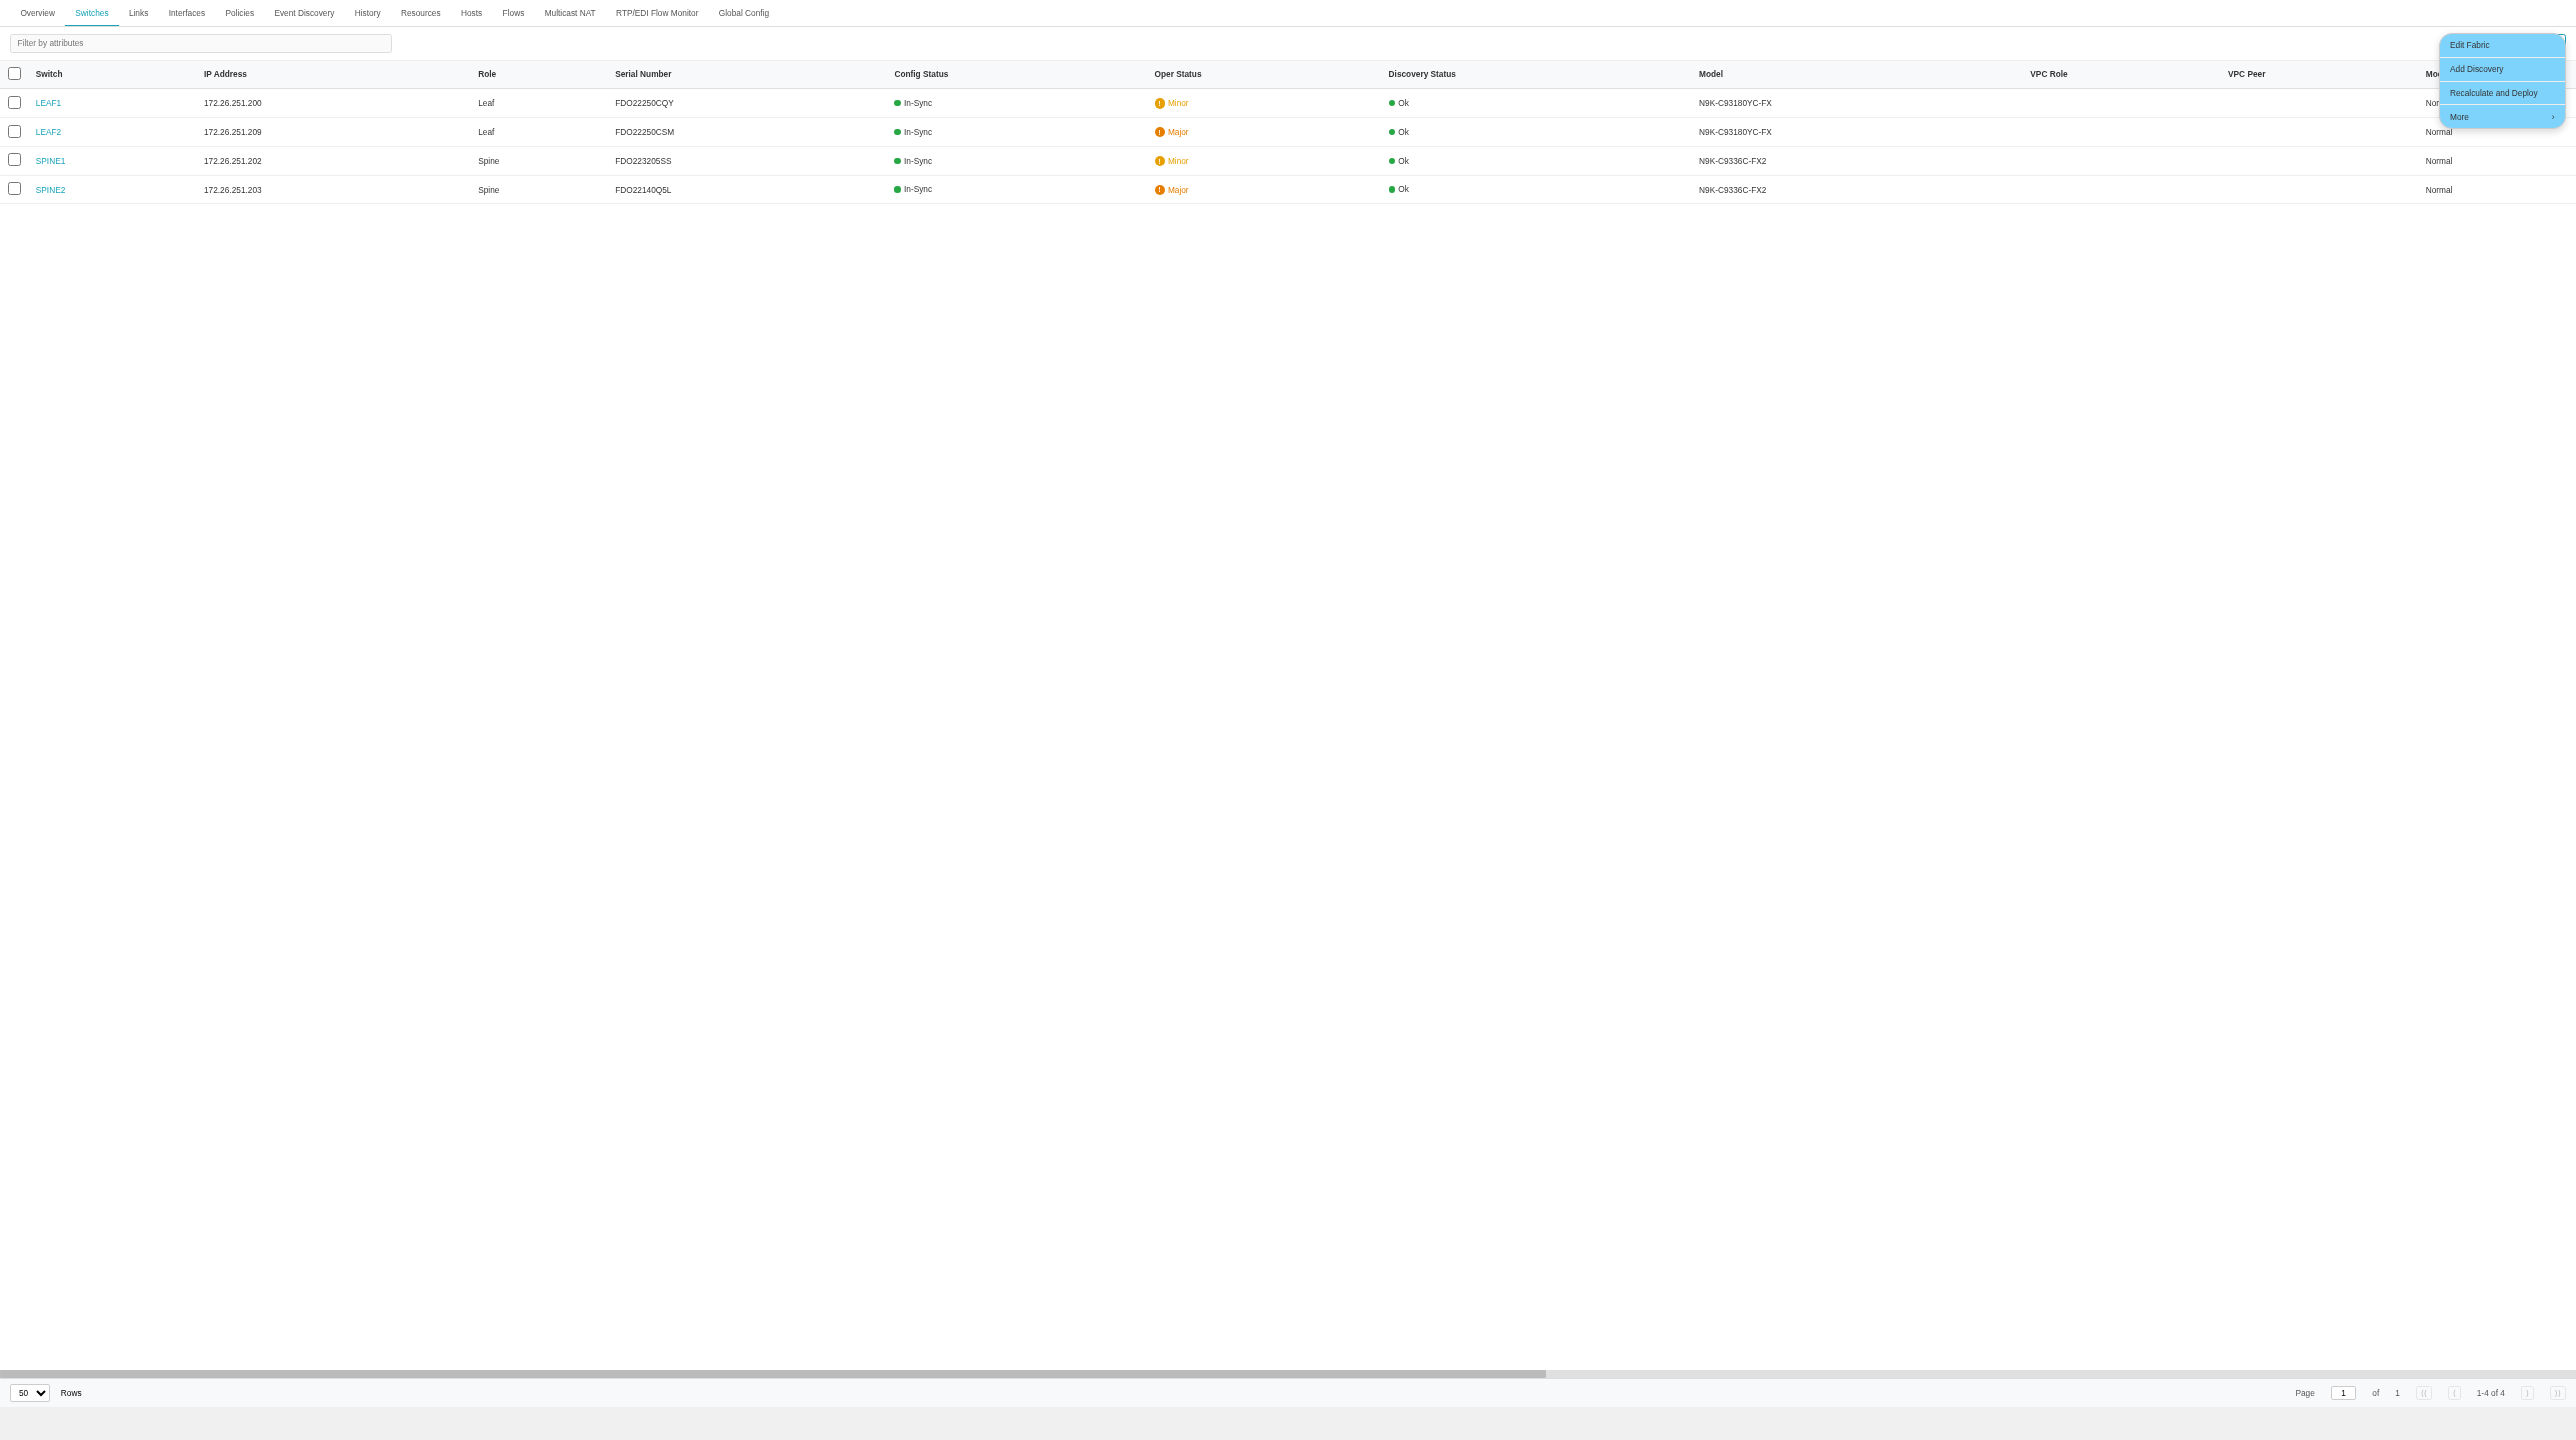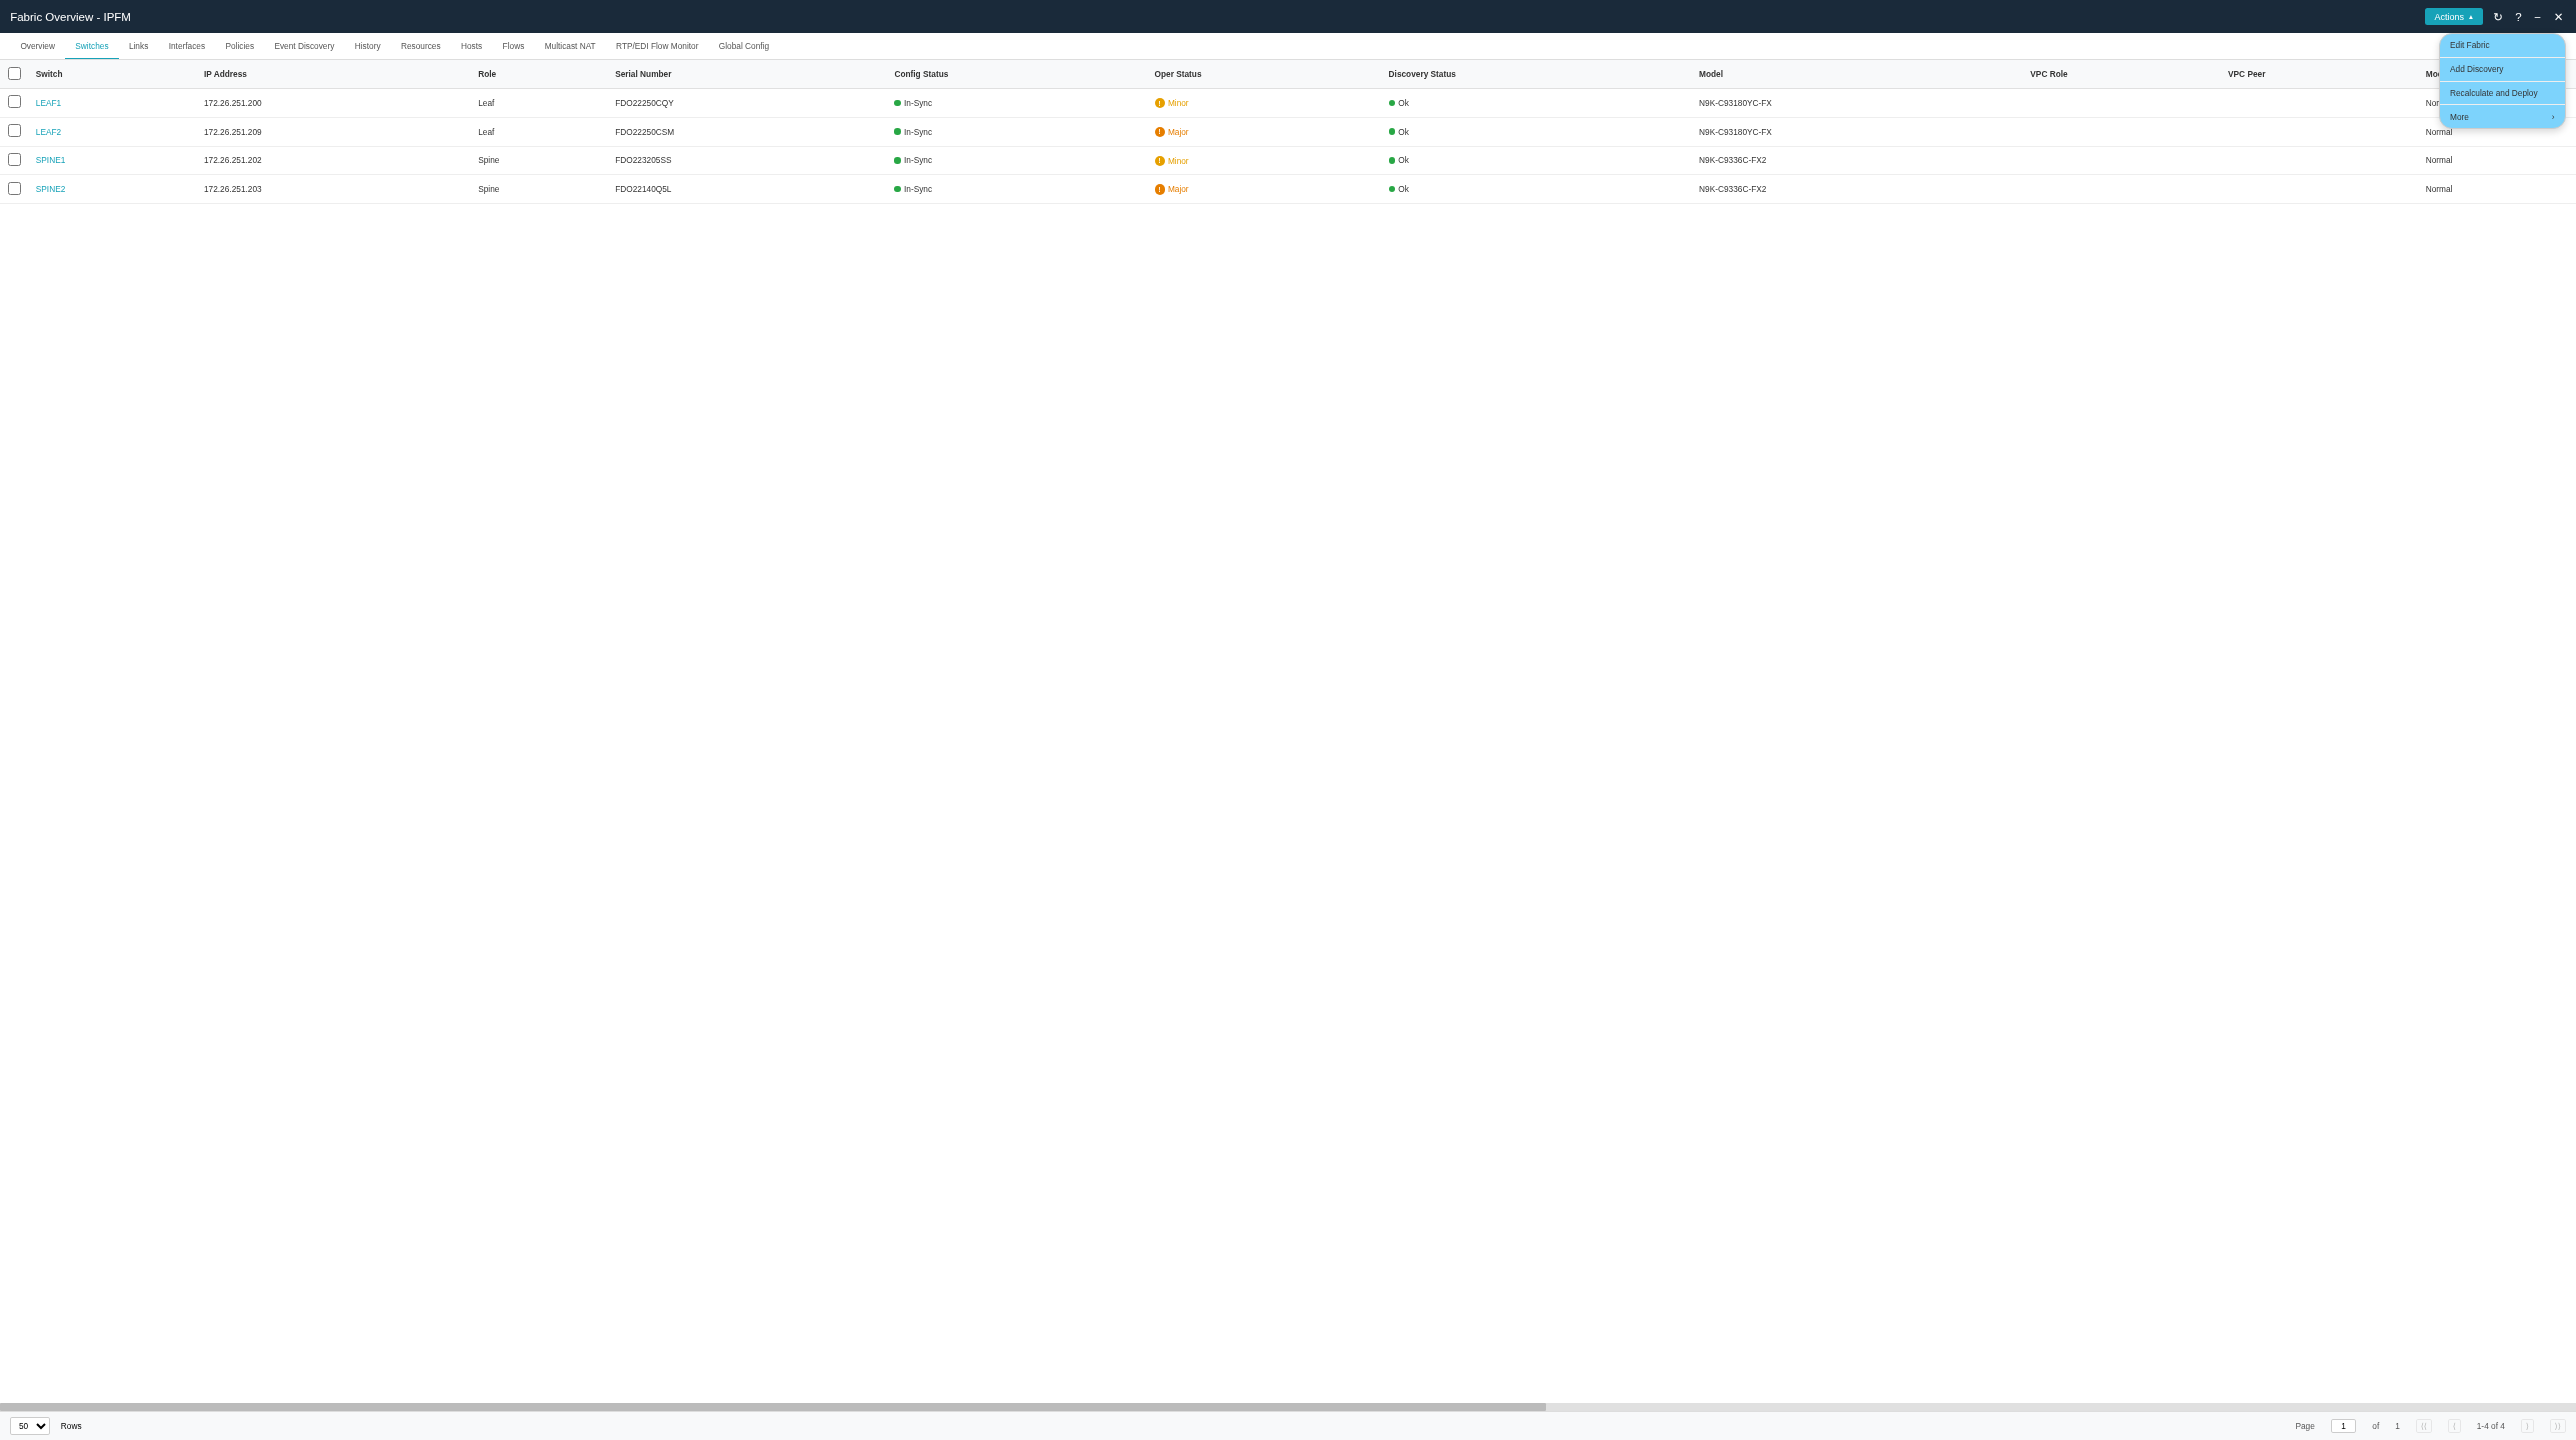--- a/index.html
+++ b/index.html
@@ -234,33 +234,20 @@
       align-items: center;
       justify-content: space-between;
     }
     .dropdown-divider { border-bottom: 0.6px solid #eee; }
   </style>
 </head>
 <body>
 
 <div style="position: relative;">
 
-  <div class="title-bar">
-    <span class="title-bar-left">Fabric Overview - IPFM</span>
-    <div class="title-bar-right">
-      <button class="actions-btn">
-        <span>Actions</span>
-        <span class="chevron">▲</span>
-      </button>
-      <button class="icon-btn" title="Refresh">↻</button>
-      <button class="icon-btn" title="Help">?</button>
-      <button class="icon-btn" title="Minimize">−</button>
-      <button class="icon-btn" title="Close">✕</button>
-    </div>
-  </div>
 
   <div class="dropdown-menu">
     <div class="dropdown-menu-item">
       <span>Edit Fabric</span>
     </div>
     <div class="dropdown-divider"></div>
     <div class="dropdown-menu-item">
       <span>Add Discovery</span>
     </div>
     <div class="dropdown-divider"></div>
@@ -285,20 +272,27 @@
       <div class="tab"><span>Event Discovery</span></div>
       <div class="tab"><span>History</span></div>
       <div class="tab"><span>Resources</span></div>
       <div class="tab"><span>Hosts</span></div>
       <div class="tab"><span>Flows</span></div>
       <div class="tab"><span>Multicast NAT</span></div>
       <div class="tab"><span>RTP/EDI Flow Monitor</span></div>
       <div class="tab"><span>Global Config</span></div>
     </div>
 
+    <div class="filter-bar">
+      <input class="filter-input" type="text" placeholder="Filter by attributes" style="">
+      <button class="filter-actions-btn">
+        <span>Actions</span>
+        <span>▾</span>
+      </button>
+    </div>
 
     <div class="table-container">
       <table>
         <thead>
           <tr>
             <th class="checkbox-cell">
               <input type="checkbox" style="">
             </th>
             <th><span>Switch</span></th>
             <th><span>IP Address</span></th>

